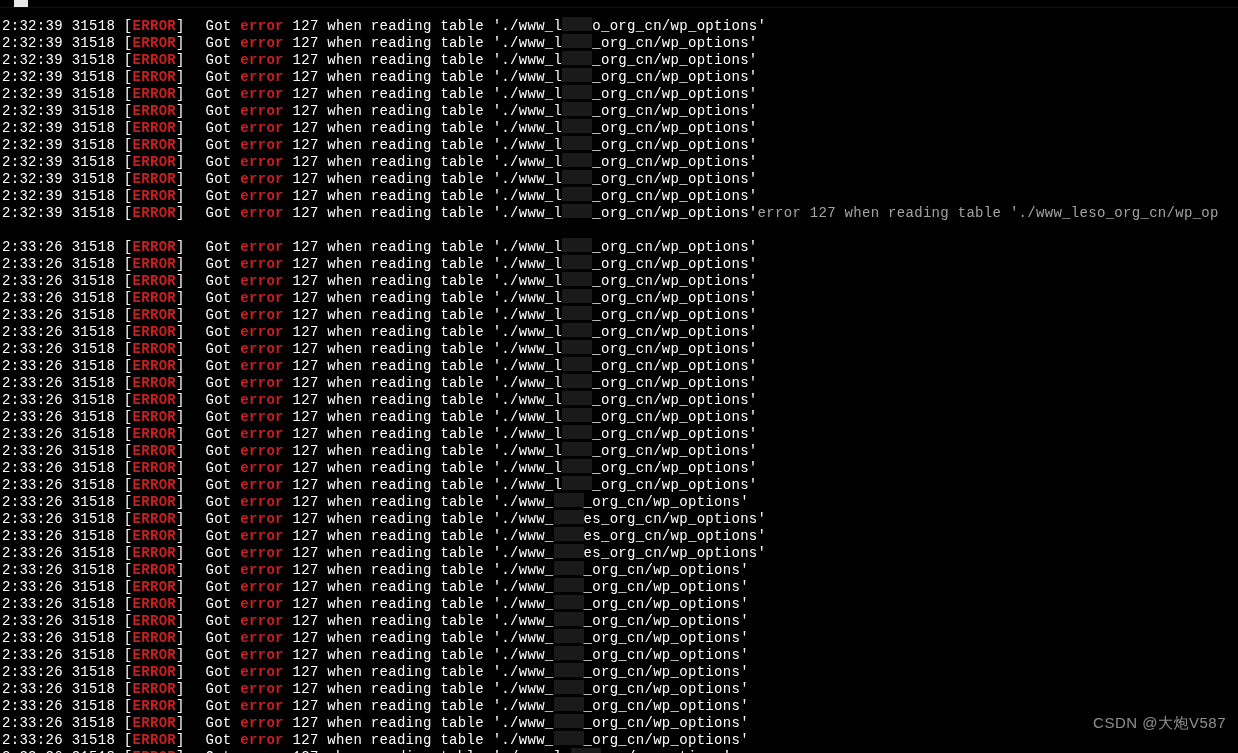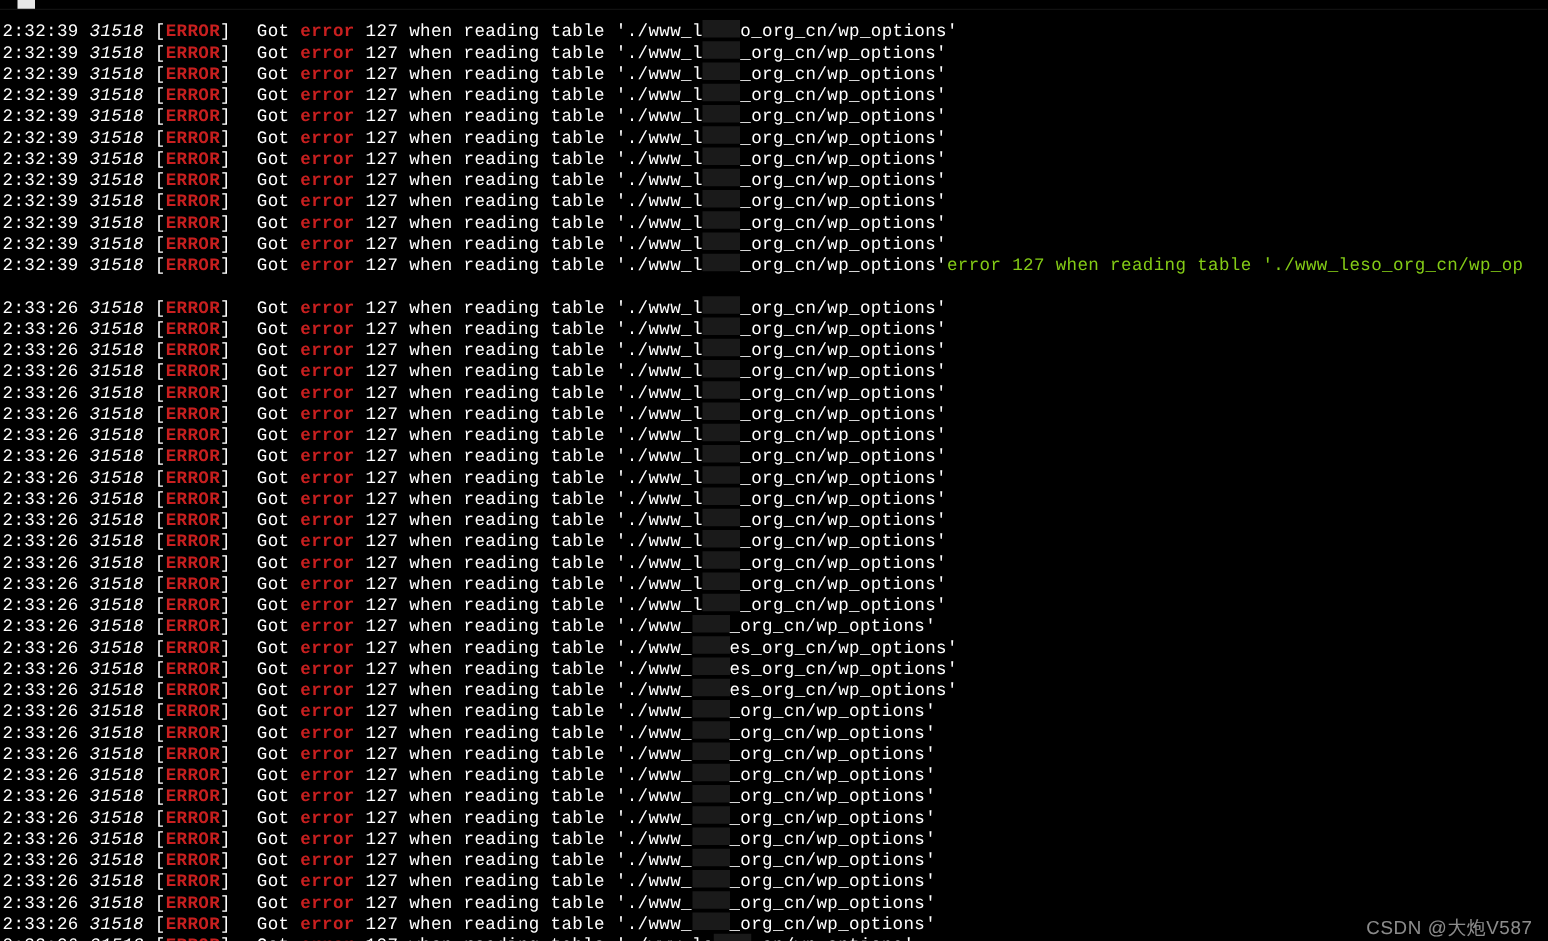--- a/index.html
+++ b/index.html
@@ -30,41 +30,41 @@
     background: #e8e8e8;
   }
   .terminal {
     padding-top: 10px;
     padding-left: 2px;
     white-space: pre;
     letter-spacing: 0.3px;
   }
   .line { display: block; position: relative; }
   .time { color: #fff; }
-  .pid  { color: #fff; font-style: italic; }
+  .pid  { color: #fff; }
   .brk  { color: #fff; }
   .lvl  { color: #c81f1f; font-weight: bold; }
   .got  { color: #fff; margin-left: 12px; }
   .err  { color: #c81f1f; font-weight: bold; }
   .msg  { color: #fff; }
-  .tail { color: #84cc16; }
+  .tail { color: #a3a3a3; }
   .redact {
     display: inline-block;
     vertical-align: middle;
     width: 30px;
     height: 14px;
     background: #1a1a1a;
     position: relative;
     top: -2px;
   }
   .blank { height: 17px; }
   .watermark {
     position: absolute;
     right: 12px;
-    bottom: 2px;
+    bottom: 22px;
     color: rgba(255,255,255,0.55);
     font-family: "Microsoft YaHei", Arial, sans-serif;
     font-size: 15px;
     letter-spacing: 0.5px;
   }
 </style>
 </head>
 <body>
 
 <div class="top-bar">

